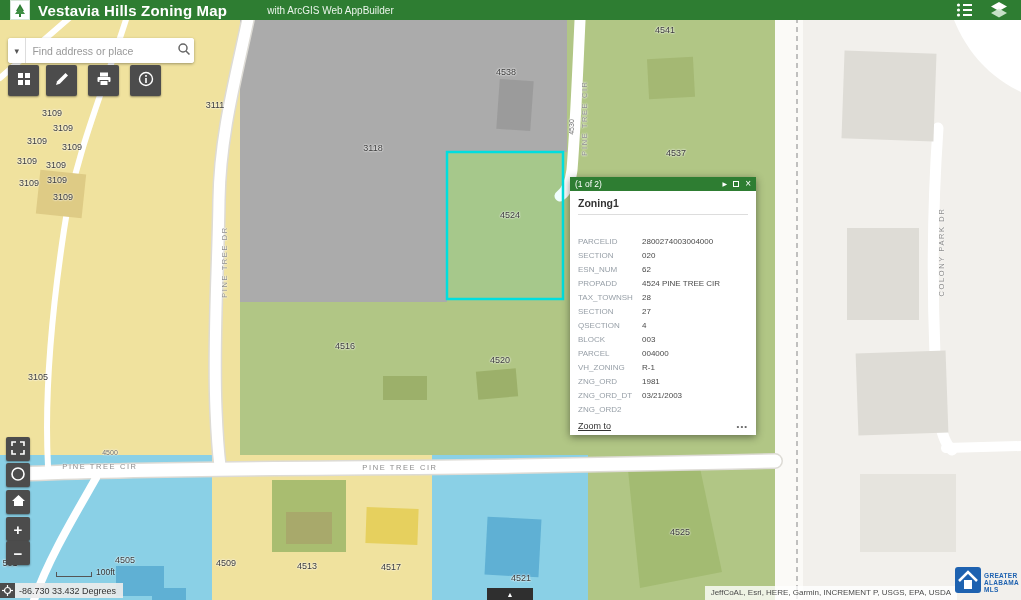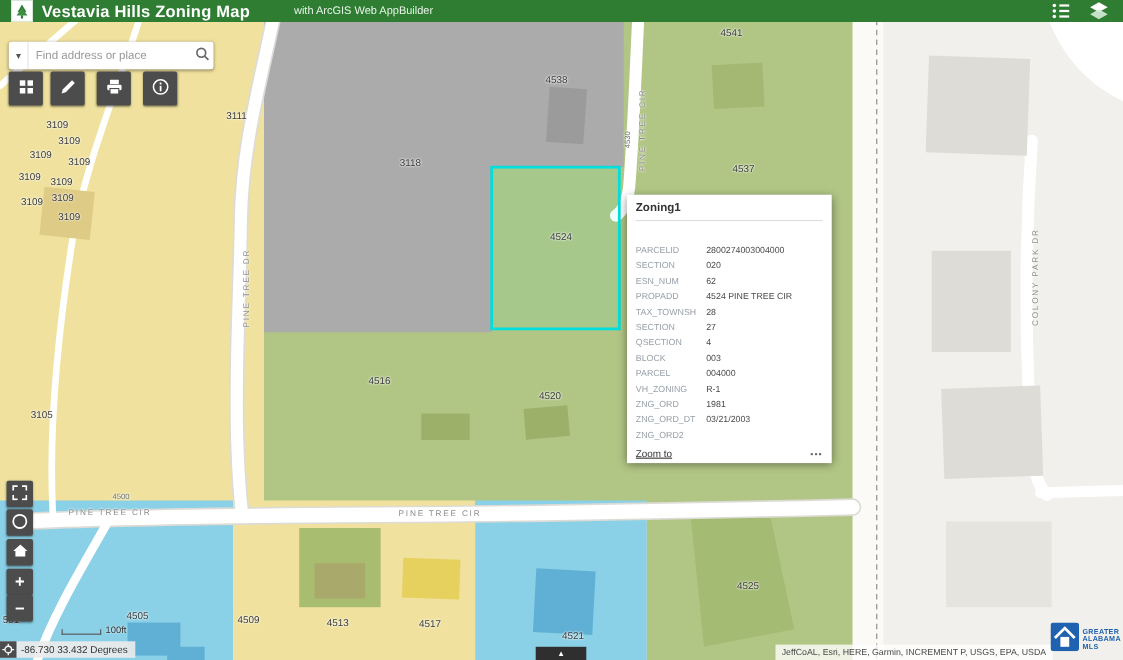--- a/index.html
+++ b/index.html
@@ -277,20 +277,28 @@
   </span>
 </button>
 <button class="ctl-btn zoom" style="top:517px">
   <span>+</span>
 </button>
 <button class="ctl-btn zoom" style="top:541px">
   <span>−</span>
 </button>
 
 <div class="popup">
+  <div class="popup-header">
+    <span>(1 of 2)</span>
+    <span class="popup-header-icons">
+      <span class="ph-icon ph-next">▶</span>
+      <span class="ph-max"></span>
+      <span class="ph-icon ph-close">×</span>
+    </span>
+  </div>
   <div class="popup-body">
     <div class="popup-title">Zoning1</div>
     <div>
         <div class="prow">
           <span class="plabel">PARCELID</span>
           <span class="pvalue">2800274003004000</span>
         </div>
         <div class="prow">
           <span class="plabel">SECTION</span>
           <span class="pvalue">020</span>

